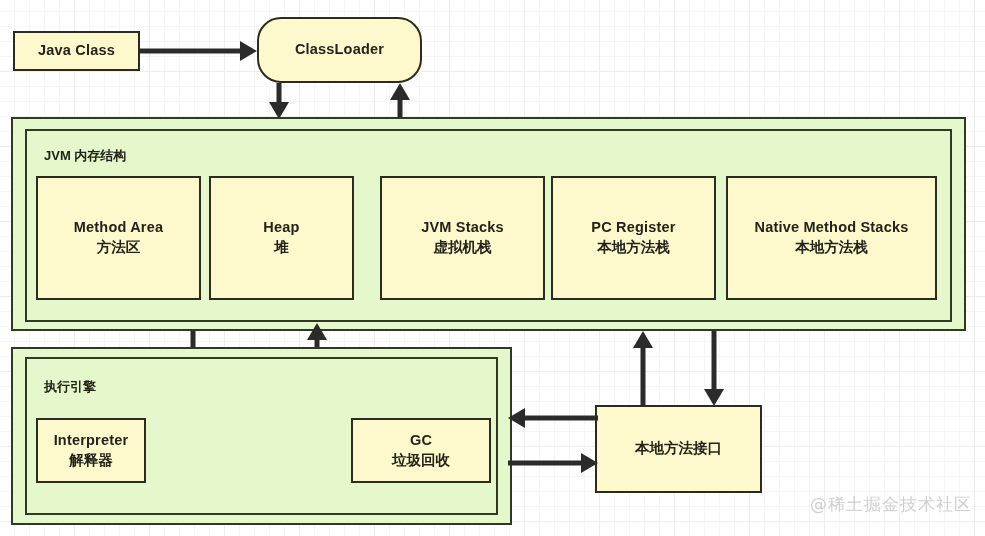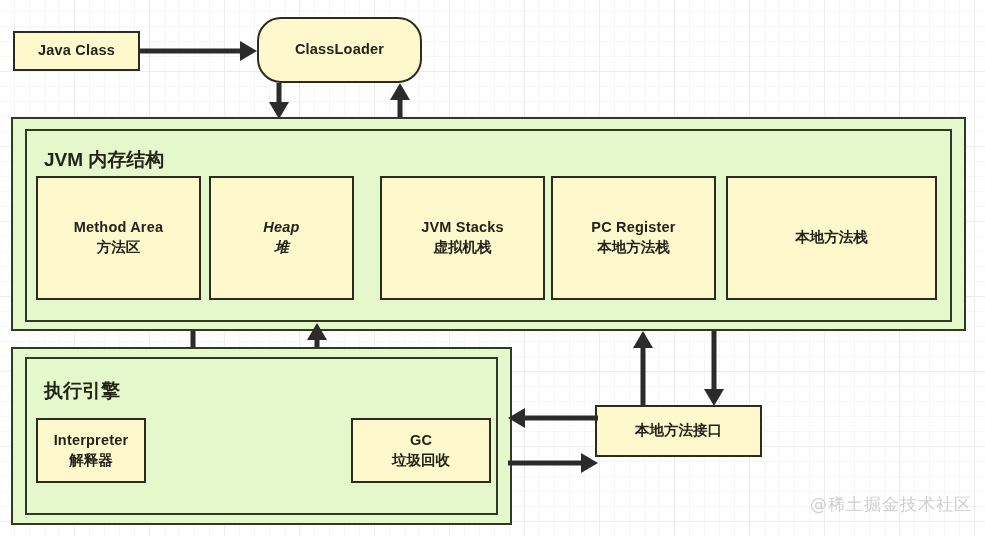--- a/index.html
+++ b/index.html
@@ -58,21 +58,21 @@
     border: 2px solid #2f3a24;
   }
   .green-inner {
     position: absolute;
     box-sizing: border-box;
     background: #e4f8cb;
     border: 2px solid #2f3a24;
   }
   .group-title {
     position: absolute;
-    font-size: 19px;
+    font-size: 13px;
     font-weight: bold;
     color: #23231a;
     white-space: nowrap;
     text-align: center;
   }
 
   .arrow-v, .arrow-h {
     position: absolute;
   }
   .arrow-v .shaft {
@@ -166,36 +166,37 @@
 
   <div class="green-outer" style="left:11px; top:117px; width:955px; height:214px;"></div>
   <div class="green-inner" style="left:25px; top:129px; width:927px; height:193px;"></div>
   <div class="group-title" style="left:44px; top:147px;">JVM 内存结构</div>
 
   <div class="box yellow" style="left:36px; top:176px; width:165px; height:124px;">
     <div class="en">Method Area</div>
     <div class="cn">方法区</div>
   </div>
 
-  <div class="box yellow" style="left:209px; top:176px; width:145px; height:124px;font-style:italic;">
+  <div class="box yellow" style="left:209px; top:176px; width:145px; height:124px;">
     <div class="en">Heap</div>
     <div class="cn">堆</div>
   </div>
 
   <div class="box yellow" style="left:380px; top:176px; width:165px; height:124px;">
     <div class="en">JVM Stacks</div>
     <div class="cn">虚拟机栈</div>
   </div>
 
   <div class="box yellow" style="left:551px; top:176px; width:165px; height:124px;">
     <div class="en">PC Register</div>
     <div class="cn">本地方法栈</div>
   </div>
 
   <div class="box yellow" style="left:726px; top:176px; width:211px; height:124px;">
+    <div class="en">Native Method Stacks</div>
     <div class="cn">本地方法栈</div>
   </div>
 
   <div class="arrow-v" style="left:183px; top:331px; width:20px; height:36px;">
     <div class="shaft" style="top:0; bottom:14px;"></div>
     <div class="head down"></div>
   </div>
 
   <div class="arrow-v" style="left:307px; top:323px; width:20px; height:44px;">
     <div class="shaft" style="top:14px; bottom:0;"></div>
@@ -220,21 +221,21 @@
     <div class="en">Interpreter</div>
     <div class="cn">解释器</div>
   </div>
 
 
   <div class="box yellow" style="left:351px; top:418px; width:140px; height:65px;">
     <div class="en">GC</div>
     <div class="cn">垃圾回收</div>
   </div>
 
-  <div class="box yellow" style="left:595px; top:405px; width:167px; height:52px;">
+  <div class="box yellow" style="left:595px; top:405px; width:167px; height:88px;">
     <div class="cn">本地方法接口</div>
   </div>
 
   <div class="arrow-h" style="left:508px; top:415px; width:90px; height:6px;">
     <div class="shaft" style="left:14px; right:0;"></div>
     <div class="head left"></div>
   </div>
 
   <div class="arrow-h" style="left:508px; top:460px; width:90px; height:6px;">
     <div class="shaft" style="left:0; right:14px;"></div>

